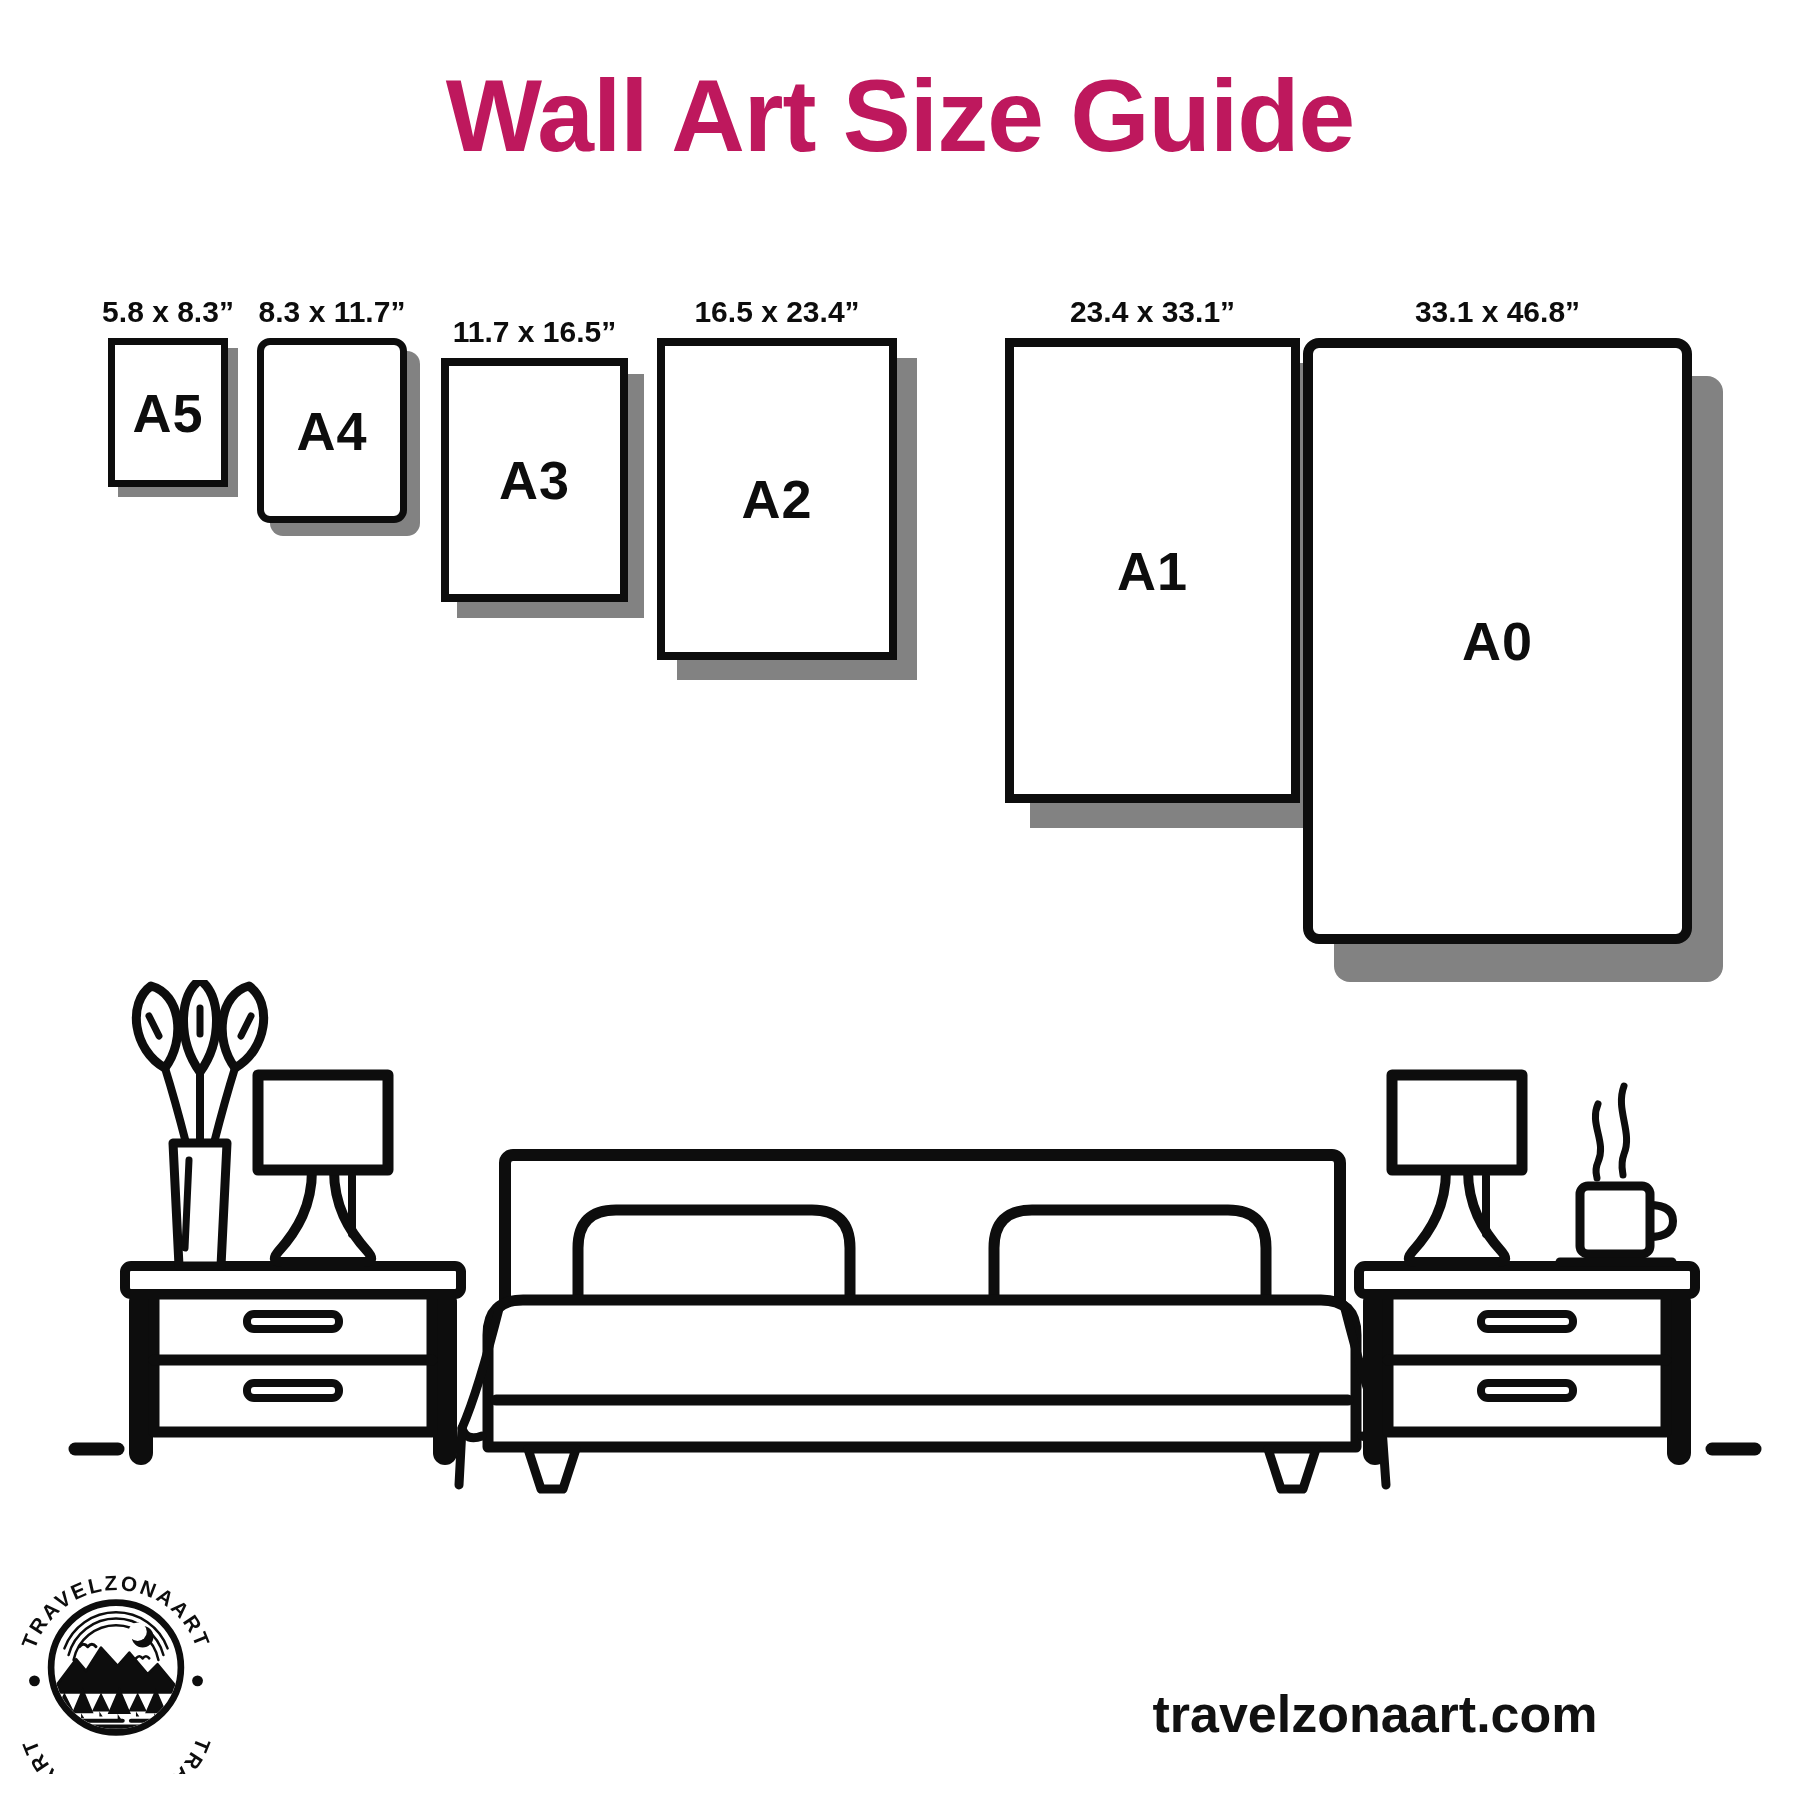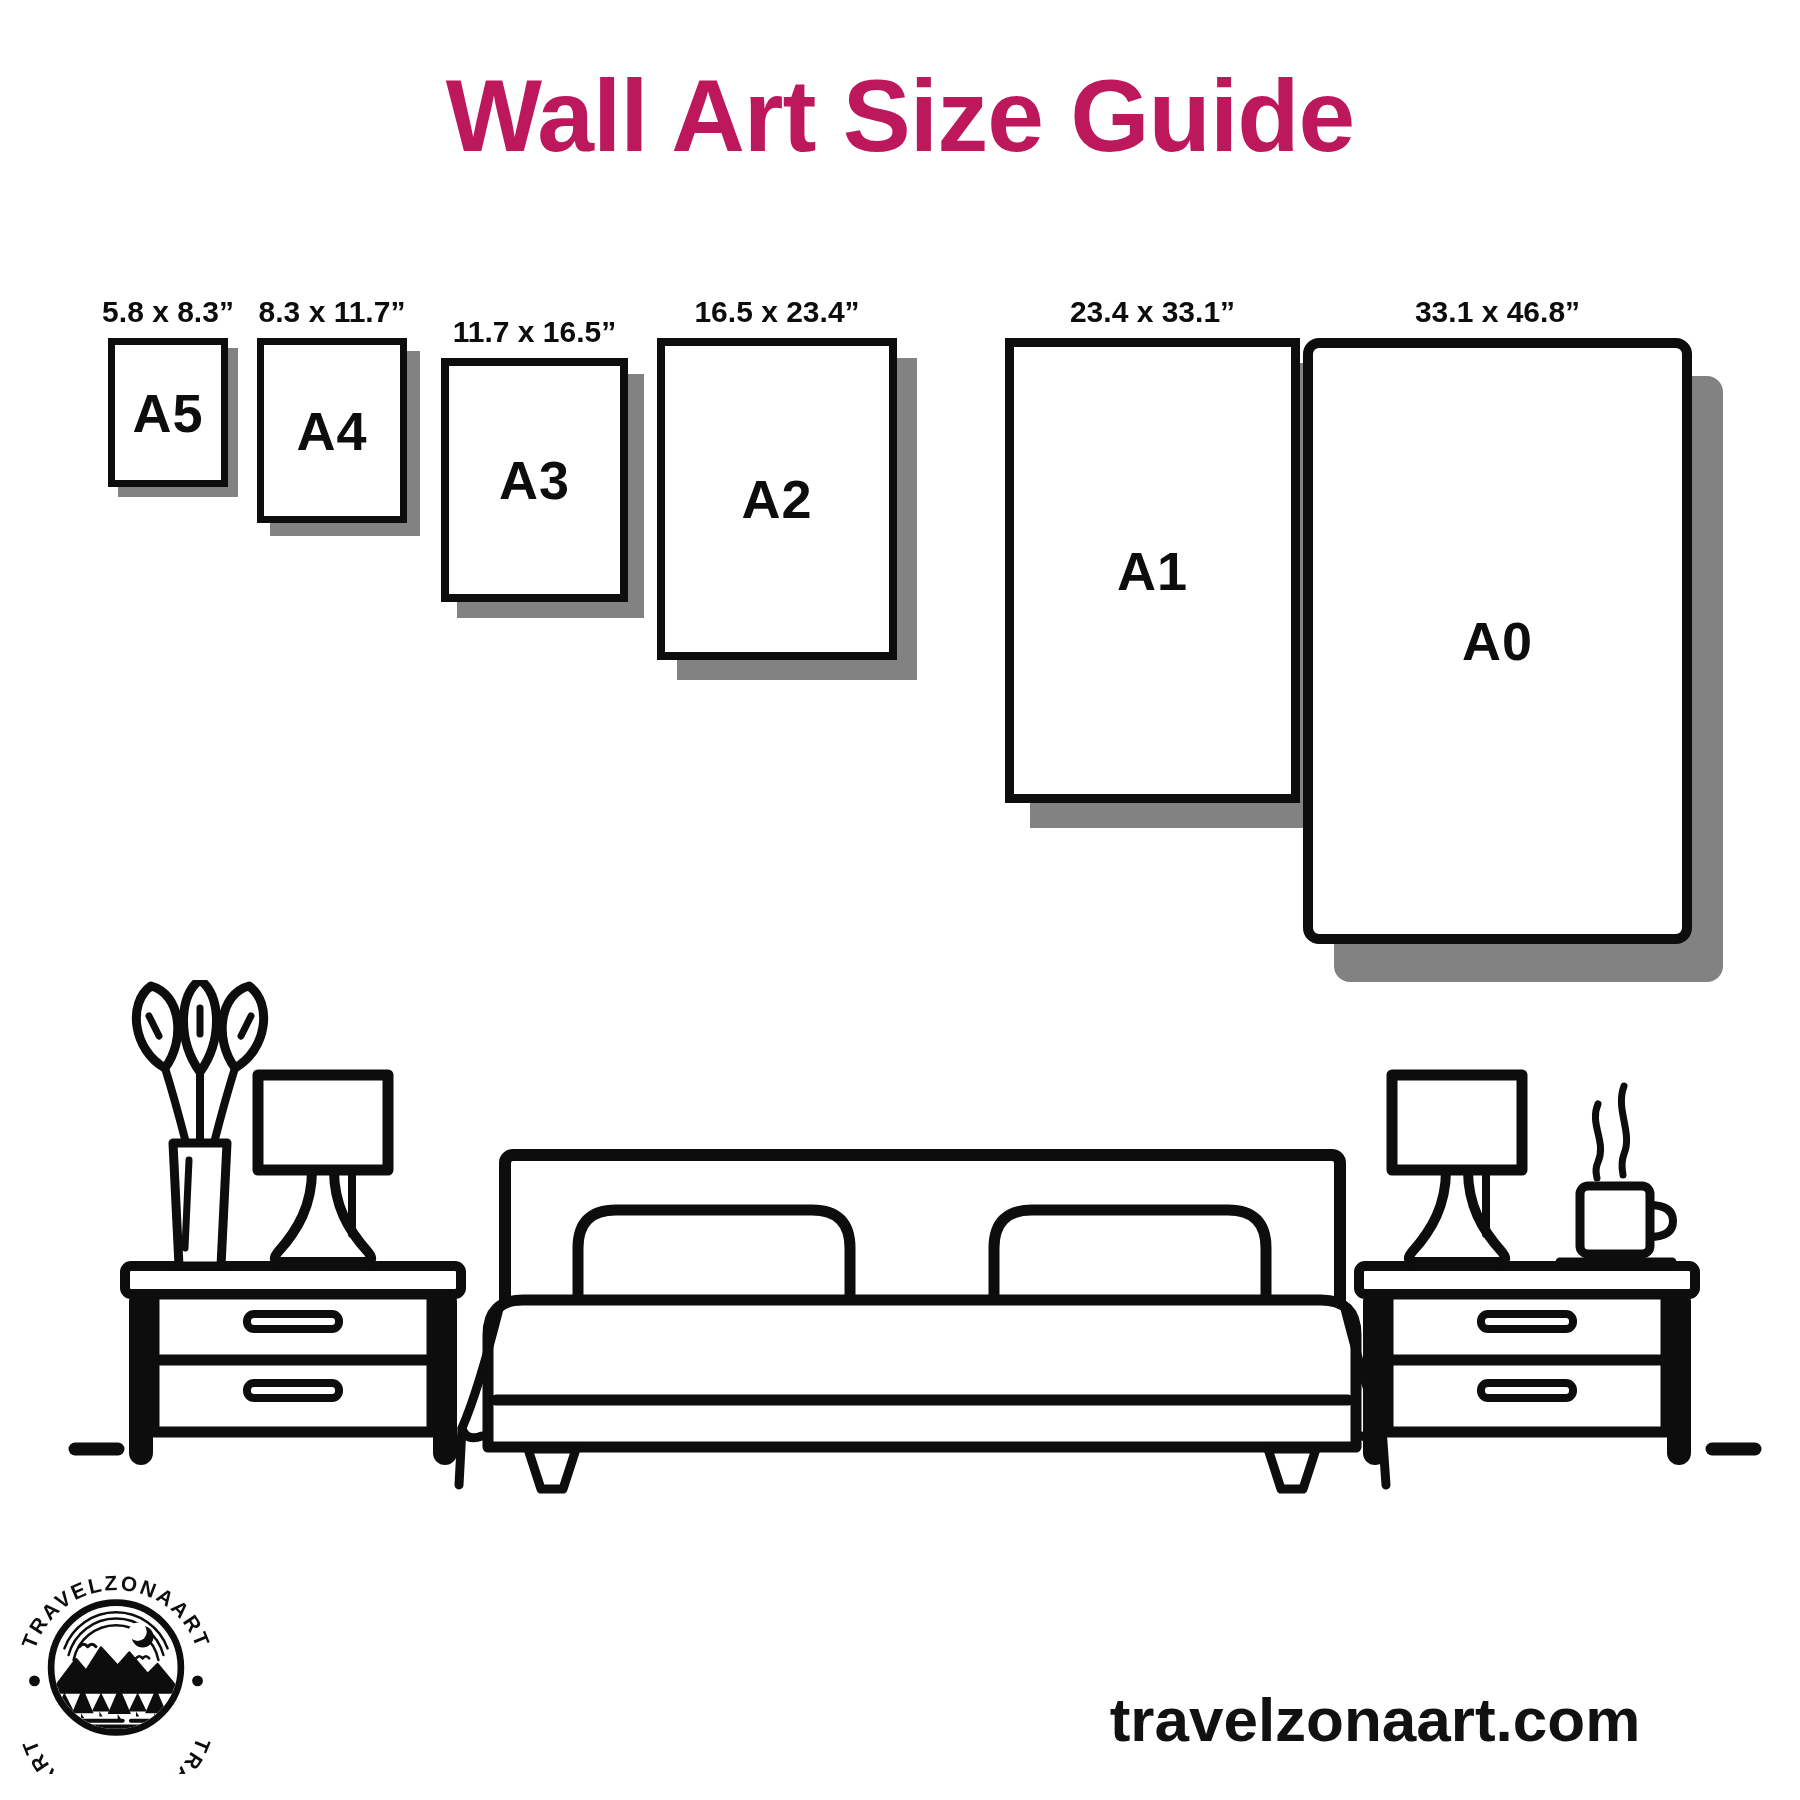--- a/index.html
+++ b/index.html
@@ -17,34 +17,34 @@
     white-space:nowrap;font-size:30px;font-weight:700;color:#0d0d0d;
   }
   .paper{
     width:100%;height:100%;box-sizing:border-box;background:#ffffff;
     border:8px solid #0d0d0d;display:flex;align-items:center;justify-content:center;
   }
   .size-name{font-size:54px;font-weight:700;letter-spacing:1px;}
   .f-a5{left:108px;top:338px;width:120px;height:149px;}
   .f-a5 .paper{border-width:7px;box-shadow:10px 10px 0 #828282;}
   .f-a4{left:257px;top:338px;width:150px;height:185px;}
-  .f-a4 .paper{border-width:7px;box-shadow:13px 13px 0 #828282;}
+  .f-a4 .paper{border-width:7px;box-shadow:13px 13px 0 #828282;border-radius:13px;}
   .f-a3{left:441px;top:358px;width:187px;height:244px;}
   .f-a3 .paper{border-width:8px;box-shadow:16px 16px 0 #828282;}
   .f-a2{left:657px;top:338px;width:240px;height:322px;}
   .f-a2 .paper{border-width:8px;box-shadow:20px 20px 0 #828282;}
   .f-a1{left:1005px;top:338px;width:295px;height:465px;}
   .f-a1 .paper{border-width:9px;box-shadow:25px 25px 0 #828282;}
   .f-a0{left:1303px;top:338px;width:389px;height:606px;text-align:center;}
   .f-a0 .paper{border-width:10px;box-shadow:31px 38px 0 #828282;border-radius:16px;}
   .furniture{position:absolute;left:0;top:980px;}
   .logo{position:absolute;left:16px;top:1566px;}
   .website{
     position:absolute;left:1375px;top:1684px;transform:translateX(-50%);
-    font-size:62px;font-weight:700;white-space:nowrap;color:#111111;
+    font-size:52px;font-weight:700;white-space:nowrap;color:#111111;
   }
   .ink-stroke{stroke:#0d0d0d;fill:none;stroke-linecap:round;stroke-linejoin:round;}
   .ink-fillwhite{stroke:#0d0d0d;fill:#ffffff;stroke-linecap:round;stroke-linejoin:round;}
 </style>
 </head>
 <body>
 
 <div class="canvas">
 
   <h1 class="page-title">Wall Art Size Guide</h1>

